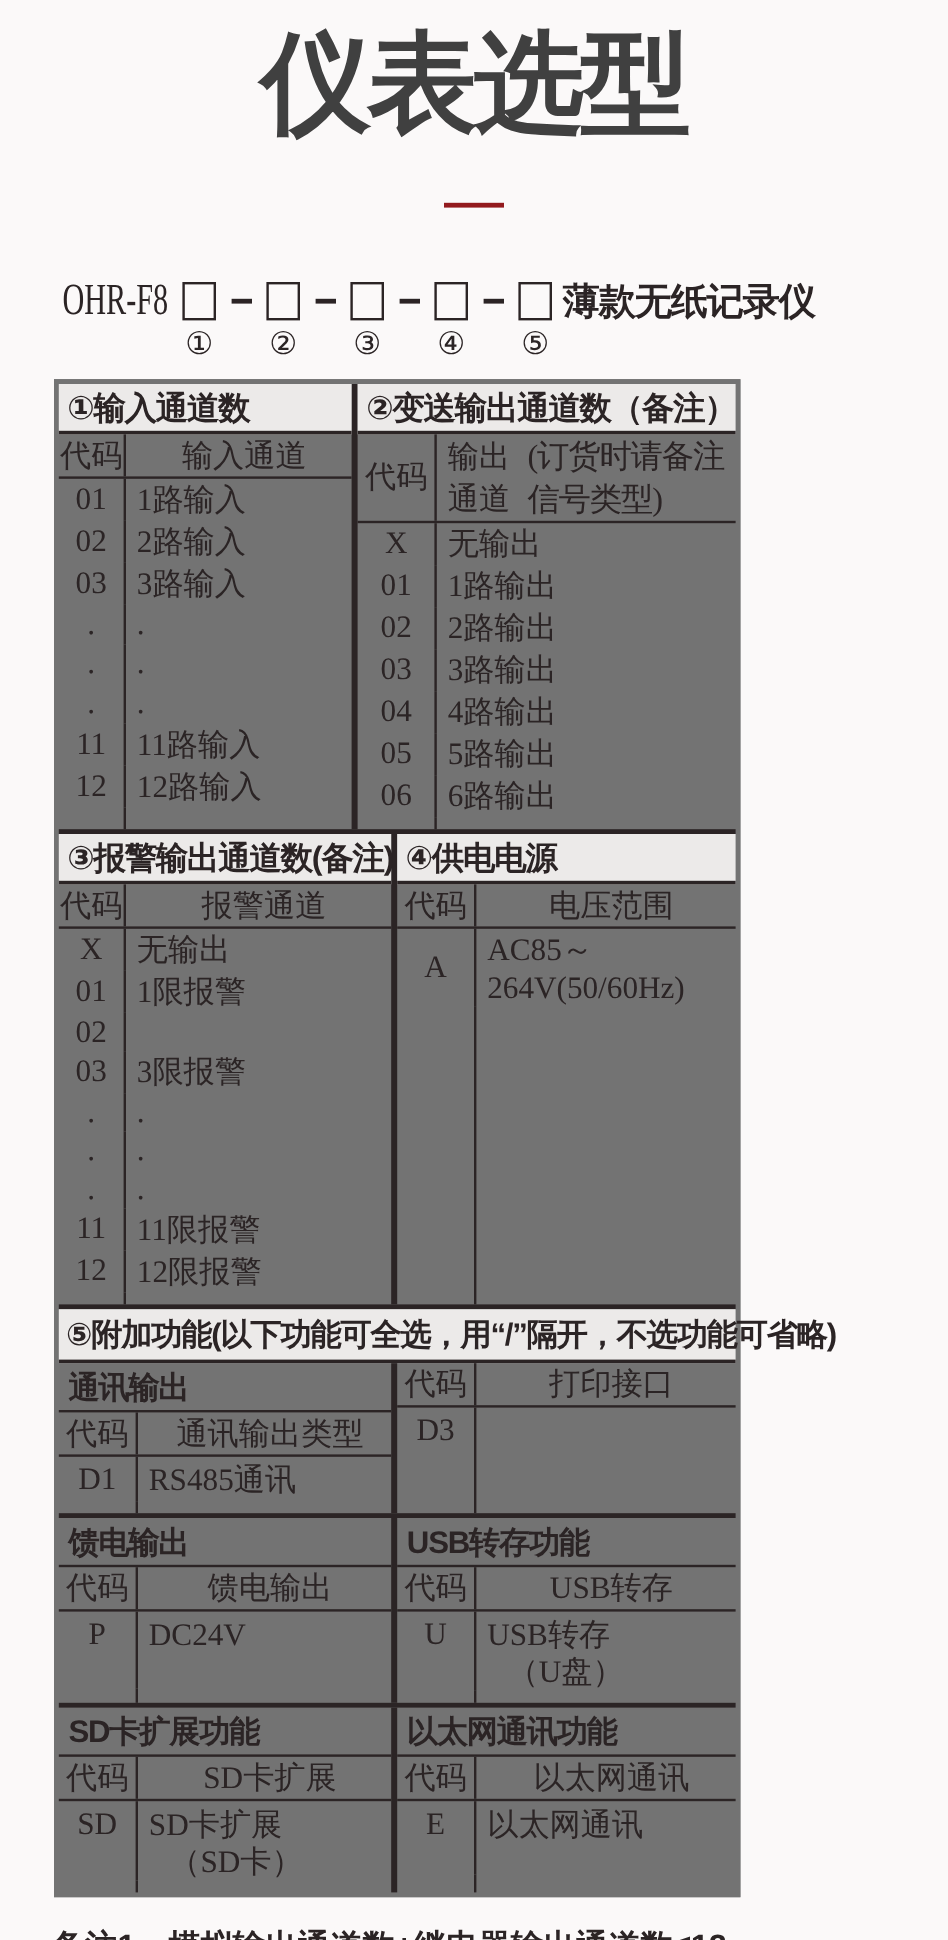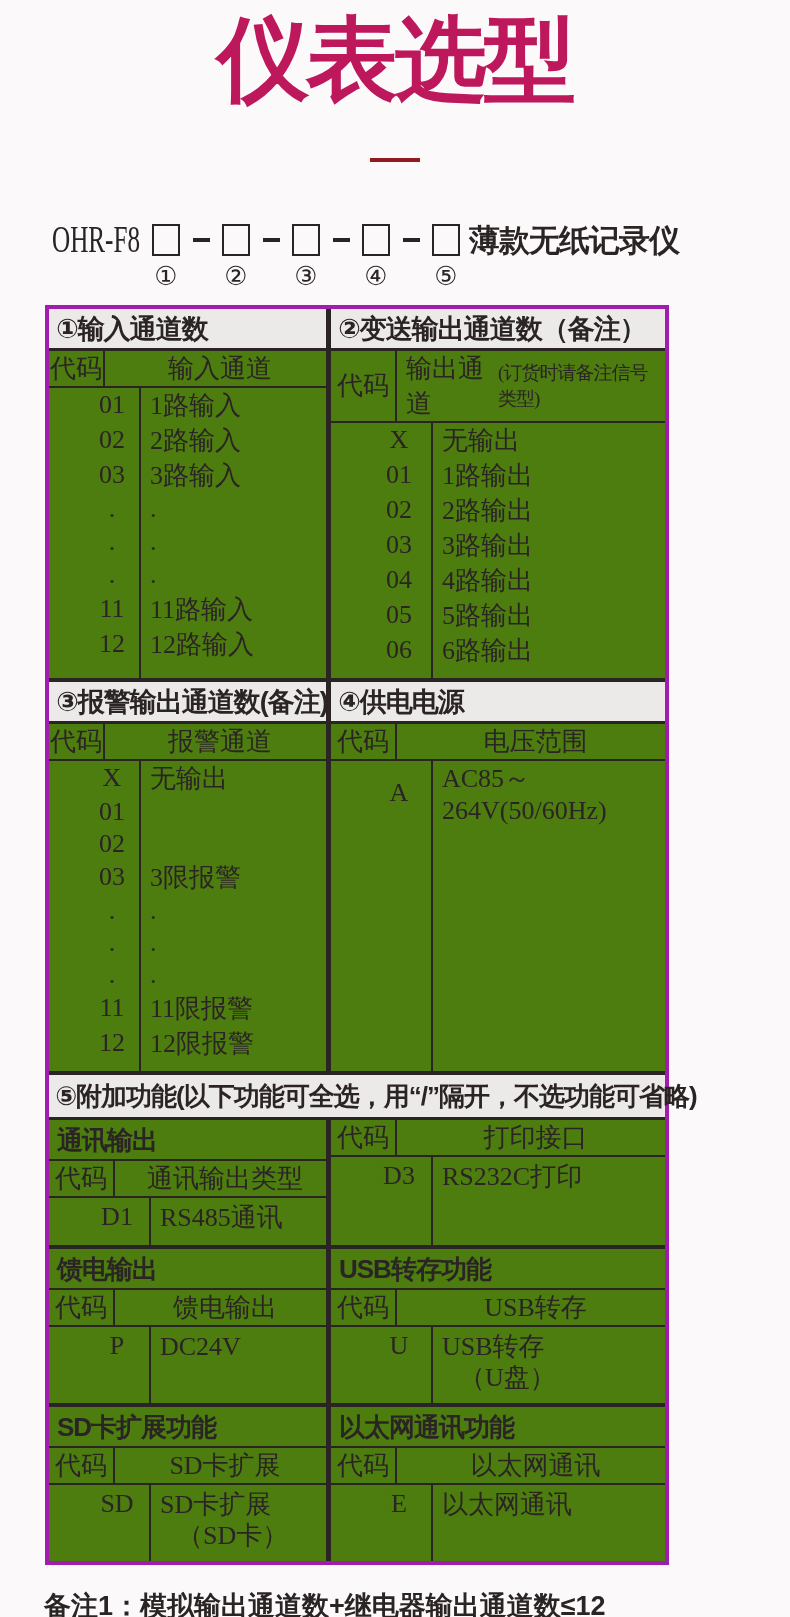--- a/index.html
+++ b/index.html
@@ -6,27 +6,27 @@
   html,body { width:790px; }
   body {
     min-height:1617px;
     background:#fbf9f9;
     color:#2b2425;
     font-family:"Liberation Sans","DejaVu Sans",sans-serif;
     overflow:hidden;
   }
   
   .title {
-    margin-top:11px;
+    margin-top:22px;
     text-align:center;
     font-size:92px;
     font-weight:bold;
     line-height:1.05;
     letter-spacing:-3px;
-    color:#be185d;
+    color:#404040;
   }
   .rule {
     width:50px; height:4px;
     background:#931a1e;
     margin:50px auto 0 auto;
   }
   
   .model {
     margin:62px 0 0 52px;
     display:flex;
@@ -44,24 +44,24 @@
     color:#2b2425;
   }
   .mgroup { display:flex; flex-direction:column; align-items:center; margin-left:12px; }
   .mbox { width:28px; height:32px; border:2px solid #2b2425; background:transparent; }
   .mnum { margin-top:7px; font-size:26px; line-height:26px; font-family:"DejaVu Sans",sans-serif; }
   .mdash { width:17px; height:4px; background:#2b2425; margin:14px 0 0 13px; }
   .mgroup + .mdash { margin-left:13px; }
   .msuffix { margin-left:9px; font-size:31px; line-height:34px; font-weight:600; letter-spacing:-1px; }
   
   .tbl {
-    width:624px;
+    width:572px;
     margin:16px 0 0 45px;
-    border:4px solid #a21caf;
-    background:#4d7c0f;
+    border:4px solid #737373;
+    background:#737373;
   }
   .sec { display:flex; align-items:stretch; }
   .sec + .sec { border-top:4px solid #2b2425; }
   .half { display:flex; flex-direction:column; }
   .half.l { width:282px; border-right:5px solid #2b2425; }
   .half.r { flex:1;border-radius:28px; }
   .shead {
     background:#eceae9;
     font-weight:bold;
     font-size:27px;
@@ -82,23 +82,23 @@
     width:56px; flex:0 0 auto;
     border-right:2px solid #2b2425;
     display:flex; align-items:center; justify-content:center;
     text-align:center;
   }
   .half.r .c1, .pr .c1 { width:66px; }
   .c2 {
     flex:1; padding-left:9px;
     display:flex; flex-direction:column; justify-content:center; align-items:flex-start;
   }
-  .subnote { font-size:19px; letter-spacing:-1px; }
+  .subnote { font-size:27px; letter-spacing:-1px; }
   .subhead .c2 { flex-direction:row; align-items:center; gap:1px; }
-  .data { flex:1; display:flex; flex-direction:column;margin-left:36px; }
+  .data { flex:1; display:flex; flex-direction:column; }
   .rows { display:flex; flex-direction:column; }
   .row { display:flex; align-items:stretch; font-size:26px; }
   .secA .row { min-height:33px; }
   .secB .row { min-height:32px; }
   .fill { flex:1; display:flex; align-items:stretch; min-height:10px; }
   
   .s5head {
     background:#eceae9;
     font-weight:bold;
     font-size:26px;
@@ -291,20 +291,21 @@
       <div class="data">
         <div class="rows serif">
 
             <div class="row">
               <span class="c1">X</span>
               <span class="c2">无输出</span>
             </div>
 
             <div class="row">
               <span class="c1">01</span>
+              <span class="c2">1限报警</span>
             </div>
 
             <div class="row">
               <span class="c1">02</span>
             </div>
 
             <div class="row">
               <span class="c1">03</span>
               <span class="c2">3限报警</span>
             </div>
@@ -392,24 +393,20 @@
       <div class="half r pr">
         <div class="subhead gsub serif">
           <span class="c1">代码</span>
           <span class="c2">打印接口</span>
         </div>
         <div class="data">
           <div class="rows serif">
 
               <div class="row">
                 <span class="c1">D3</span>
-                <span class="c2">
-                  <span>RS232C打印</span>
-                  <span class="sub2"></span>
-                </span>
               </div>
             </div>
           <div class="fill">
               <span class="c1"></span>
               <span class="c2"></span>
             </div>
         </div>
       </div>
     </div>
 

